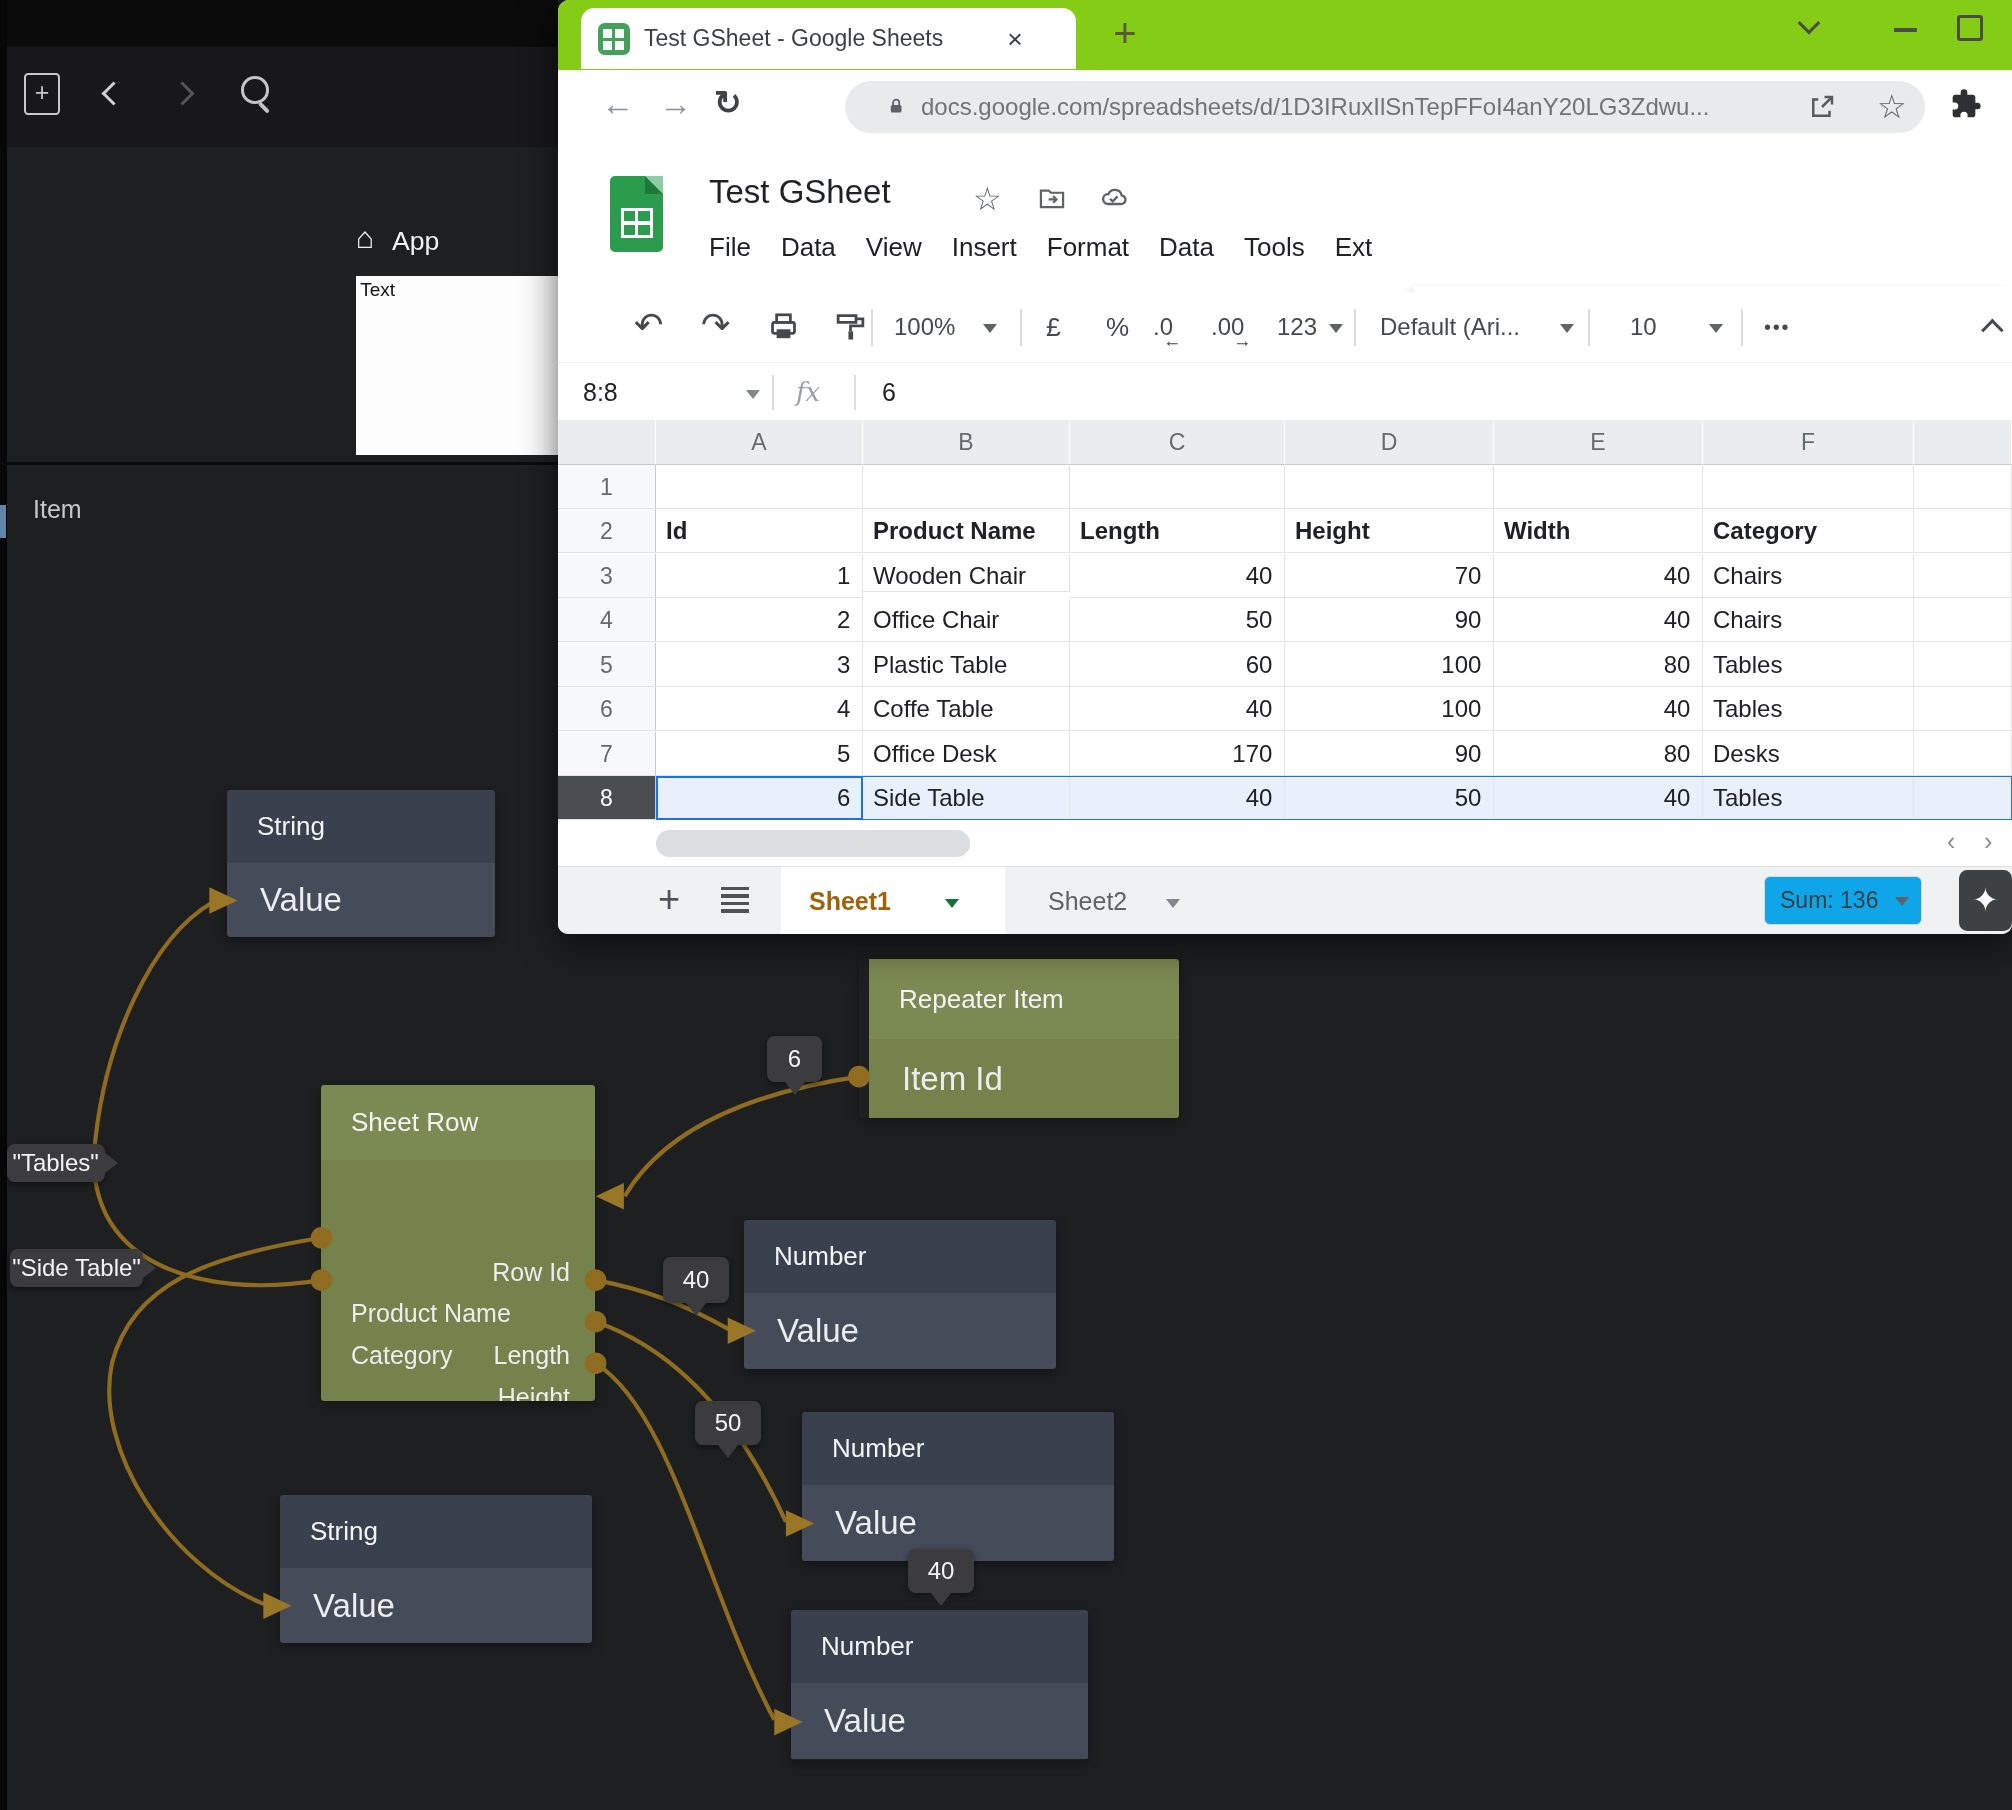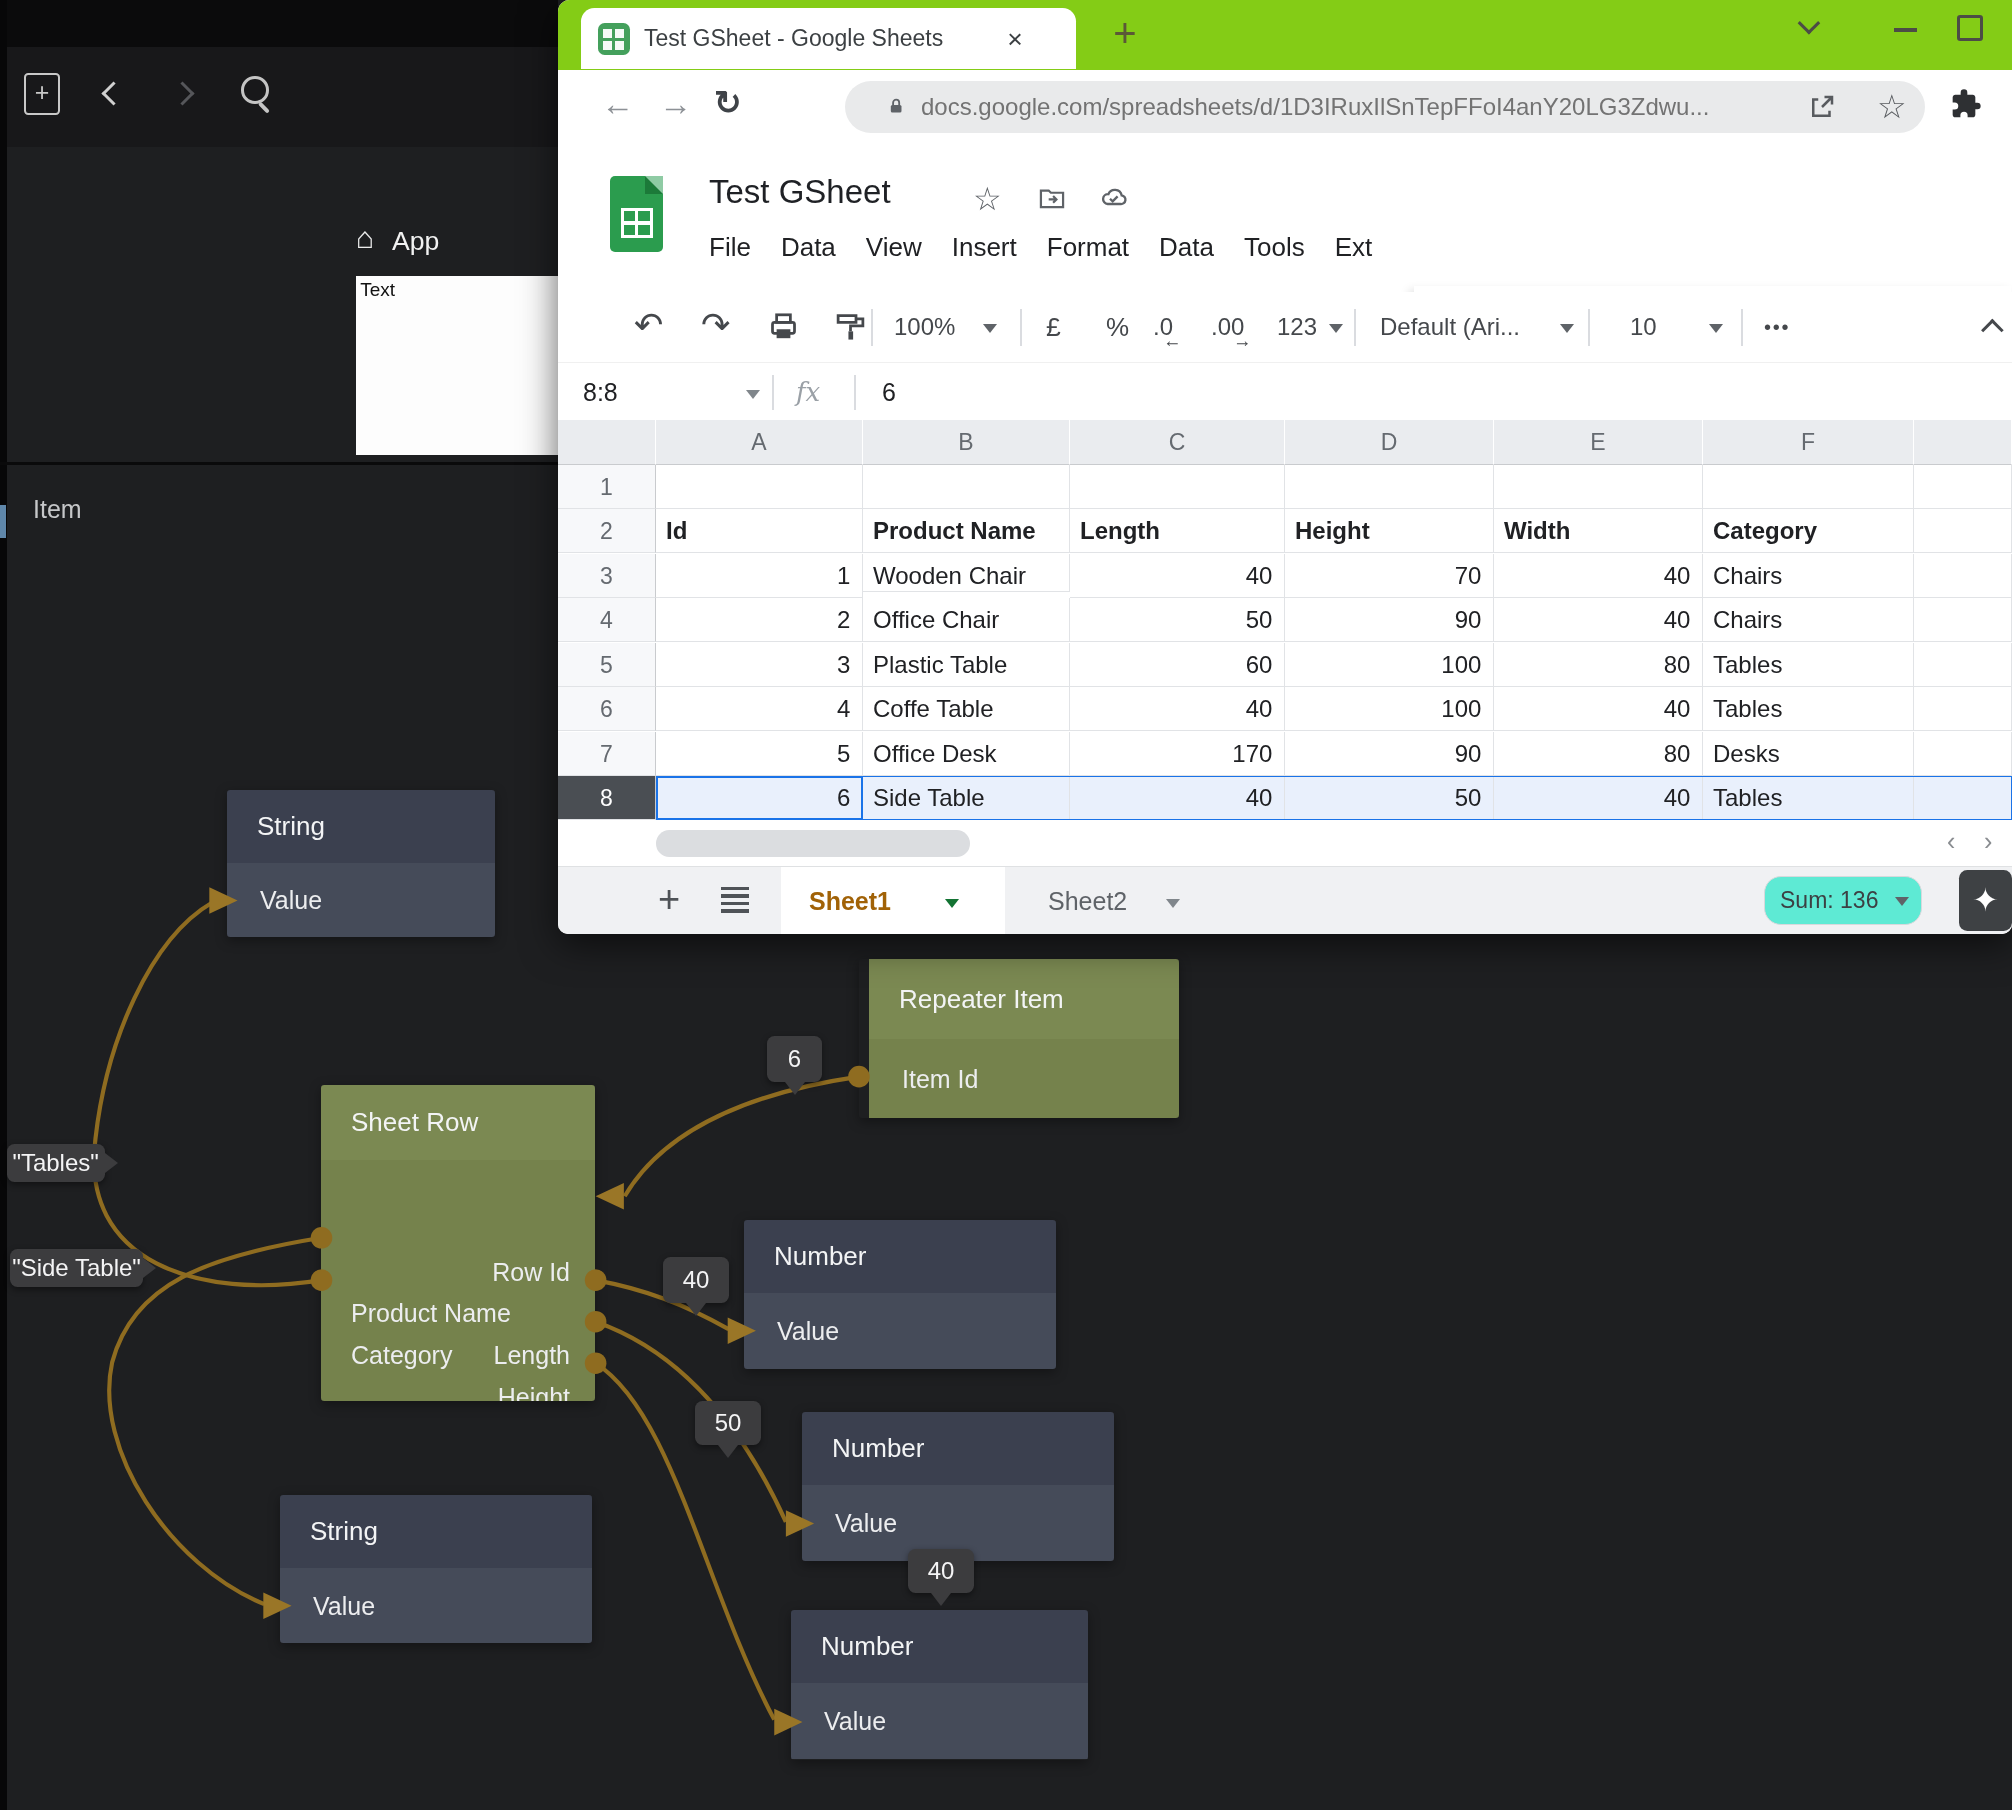--- a/index.html
+++ b/index.html
@@ -26,21 +26,21 @@
   
   .node{position:absolute;border-radius:3.3px;overflow:hidden;box-shadow:0 3.3px 11.6px rgba(0,0,0,.35);}
   .node .hd{font-size:26px;color:#F3F4F5;padding-left:30px;}
   .node .bd{position:relative;width:100%;}
   .slate .hd{background:#3B404F;}
   .slate .bd{background:#454B59;}
   .green .hd{background:#7B8952;}
   .green .bd{background:#75824C;}
   .p{position:absolute;height:42px;line-height:42px;font-size:25px;color:#ECEDEF;white-space:nowrap;}
   .pl{left:30px;} .pr{right:25px;text-align:right;}
-  .vport{position:absolute;left:33px;top:50%;transform:translateY(-50%);font-size:25px;color:#ECEDEF;}
+  .vport{position:absolute;left:33px;top:50%;transform:translateY(-50%);font-size:33px;color:#ECEDEF;}
 
   
   .tip{position:absolute;background:#3C3C3E;color:#F4F4F5;border-radius:7.5px;font-size:24px;display:flex;align-items:center;justify-content:center;box-shadow:0 2.5px 6.6px rgba(0,0,0,.4);z-index:4;}
   .tip.right::after{content:"";position:absolute;right:-13.3px;top:50%;margin-top:-10px;border:10px solid transparent;border-left:13.3px solid #3C3C3E;border-right:0;}
   .tip.down::after{content:"";position:absolute;bottom:-12.5px;left:50%;margin-left:-10px;border:10px solid transparent;border-top:13.3px solid #3C3C3E;border-bottom:0;}
 
   #wires{position:absolute;left:0;top:0;z-index:3;pointer-events:none;}
 
   
   #browser{left:558px;top:0;width:1454px;height:934px;border-radius:11.6px 0 10px 10px;box-shadow:0 10px 37px rgba(0,0,0,.6);z-index:10;overflow:hidden;background:#fff;}
@@ -117,21 +117,21 @@
   #bottombar{left:0;top:866px;width:1454px;height:68px;background:#F0F1F3;border-top:0.8px solid #DFE1E3;}
   #addsheet{left:86px;top:0;width:50px;height:66px;font-size:38px;font-weight:300;color:#4F5357;text-align:center;line-height:65px;}
   #allsheets{left:163px;top:20px;width:28px;height:26.6px;}
   #allsheets i{display:block;height:3.3px;background:#4F5357;margin-bottom:4.2px;}
   #sheet1tab{left:223px;top:0;width:224px;height:68px;background:#fff;}
   #sheet1tab span{position:absolute;left:28px;height:68px;line-height:68px;font-size:25px;font-weight:bold;color:#a16207;}
   #sheet1tab .caret{position:absolute;left:164px;top:32px;border-top-color:#137333;}
   #sheet2tab{left:462px;top:0;width:199px;height:68px;}
   #sheet2tab span{position:absolute;left:28px;height:68px;line-height:68px;font-size:25px;color:#5F6368;}
   #sheet2tab .caret{position:absolute;left:146px;top:32px;border-top-color:#80868B;}
-  #sumbox{left:1206px;top:9.1px;width:156px;height:47px;background:#5eead4;border:0.8px solid #D7D9DC;border-radius:17px;}
+  #sumbox{left:1206px;top:9.1px;width:156px;height:47px;background:#0ea5e9;border:0.8px solid #D7D9DC;border-radius:6px;}
   #sumbox span{position:absolute;left:15px;height:47px;line-height:47px;font-size:23px;color:#3C4043;}
   #sumbox .caret{position:absolute;right:11.6px;top:20px;}
   #explorebtn{left:1401px;top:3.3px;width:53px;height:61px;background:#3E4144;border-radius:8.3px;color:#fff;font-size:32px;text-align:center;line-height:60px;}
 </style>
 </head>
 <body>
 
 <div id="stage">
 
   <div class="abs" id="ne-topbar"></div>

